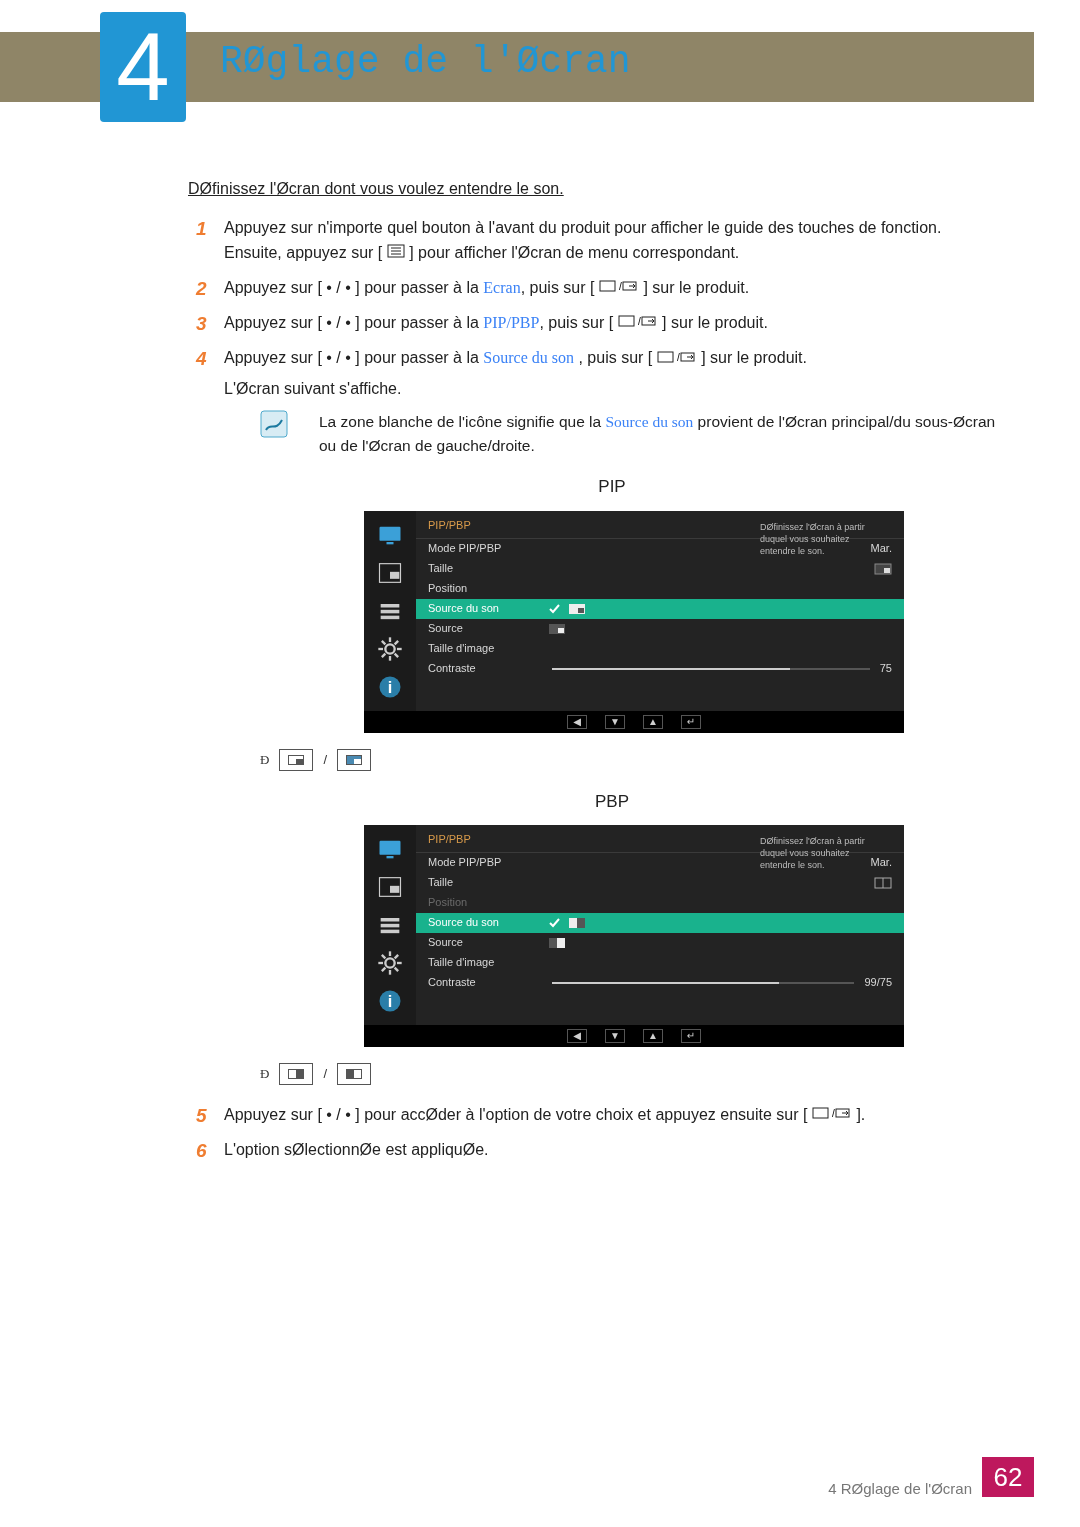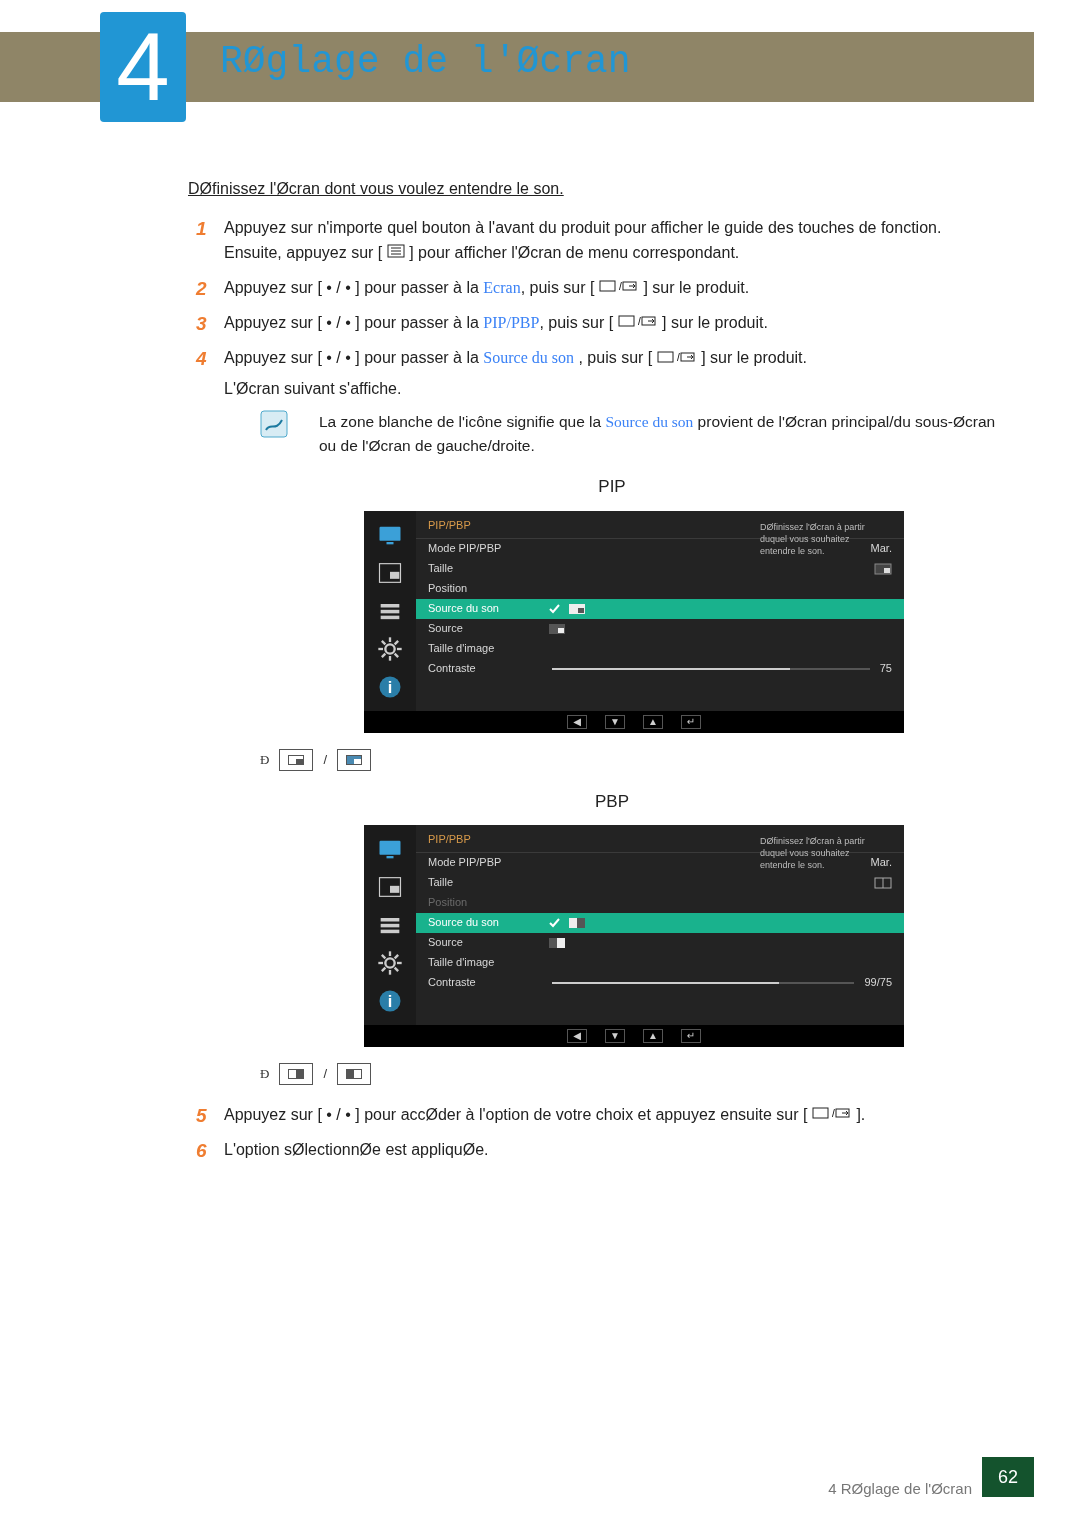--- a/index.html
+++ b/index.html
@@ -85,21 +85,21 @@
   .osd-nav span { color:#d0d0d0; font-size:10px; display:inline-flex; width:20px; height:14px; border:1px solid #555; align-items:center; justify-content:center; }
 
   .tiny-icons { margin: 16px 0 18px 36px; display:flex; align-items:center; gap:10px; font-size:13px; color:#333; }
   .tiny-box { width:34px; height:22px; border:1px solid #555; display:inline-flex; align-items:center; justify-content:center; background:#fff; }
   .tiny-box .inner { width:16px; height:10px; border:1px solid #555; }
 
   .footer {
     position:absolute; bottom:30px; right:46px; display:flex; align-items:flex-end; gap:0;
   }
   .footer-text { color:#777; font-size:15px; margin-right:10px; }
-  .footer-page { background:#14532d; color:#fff; font-size:18px; width:52px; height:40px; display:flex; align-items:center; justify-content:center; }
+  .footer-page { background:#be185d; color:#fff; font-size:26px; width:52px; height:40px; display:flex; align-items:center; justify-content:center; }
 
   .mini-svg { width:18px; height:12px; }
 </style>
 </head>
 <body>
 
 <div class="top-bar"></div>
 <div class="chapter-square">4</div>
 <div class="chapter-title">RØglage de l'Øcran</div>
 

